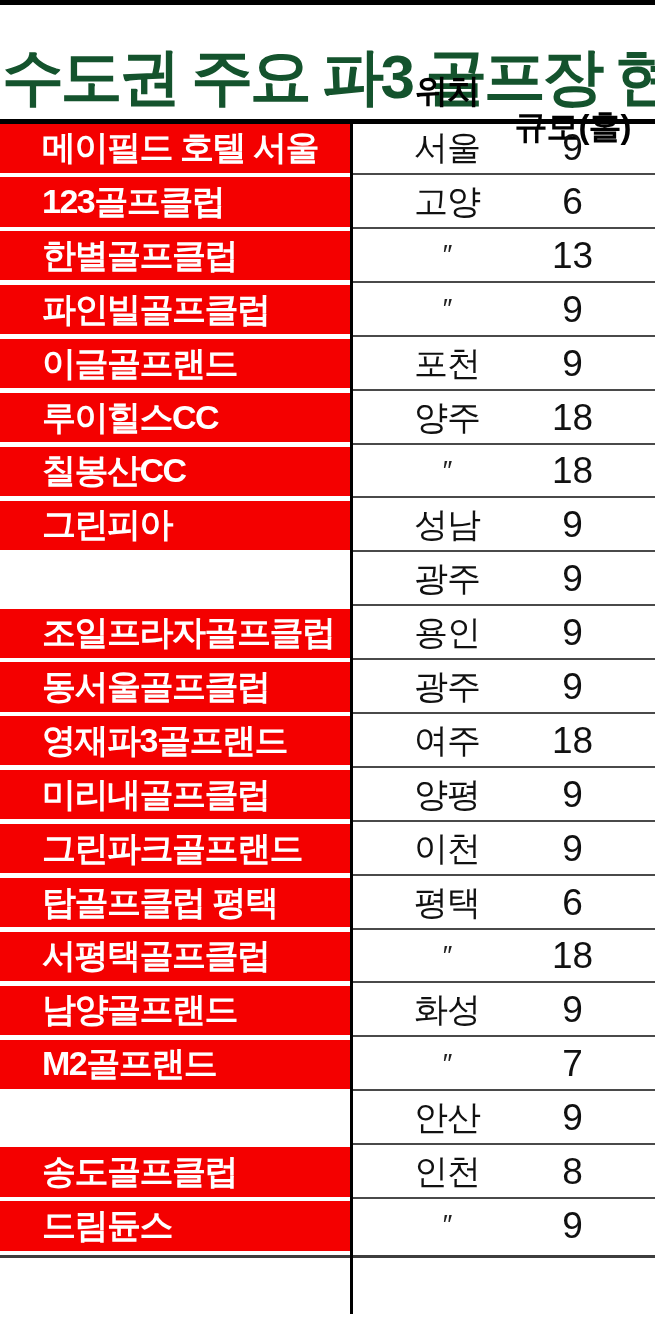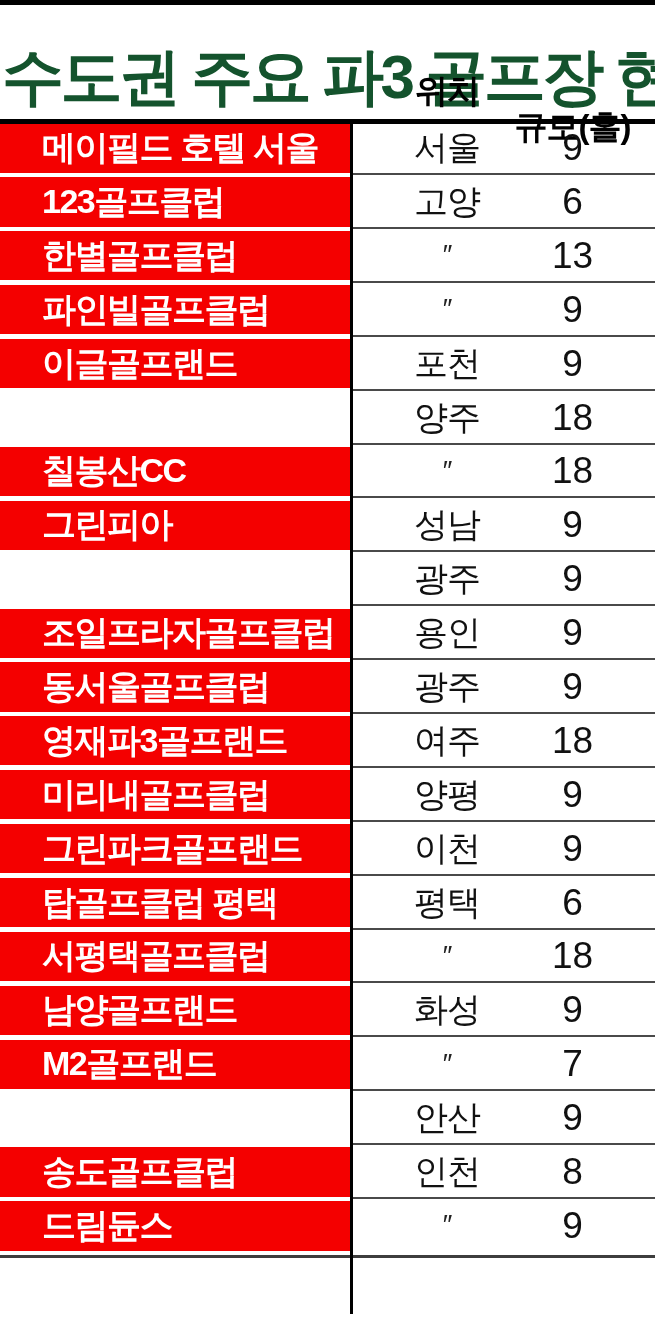--- a/index.html
+++ b/index.html
@@ -117,20 +117,21 @@
   </div>
 
   <div class="row">
     <div class="name-cell">이글골프랜드</div>
     <div class="white-sep"></div>
     <div class="loc-cell">포천</div>
     <div class="holes-cell">9</div>
   </div>
 
   <div class="row">
+    <div class="name-cell">루이힐스CC</div>
     <div class="white-sep"></div>
     <div class="loc-cell">양주</div>
     <div class="holes-cell">18</div>
   </div>
 
   <div class="row">
     <div class="name-cell">칠봉산CC</div>
     <div class="white-sep"></div>
     <div class="loc-cell ditto">″</div>
     <div class="holes-cell">18</div>

